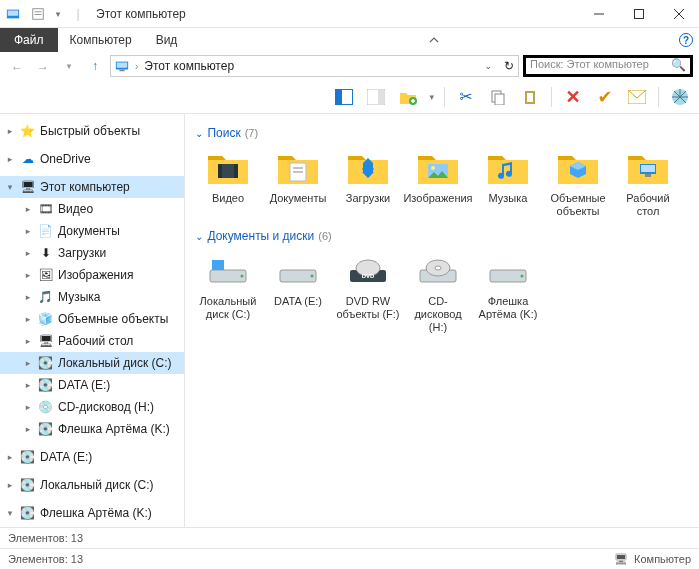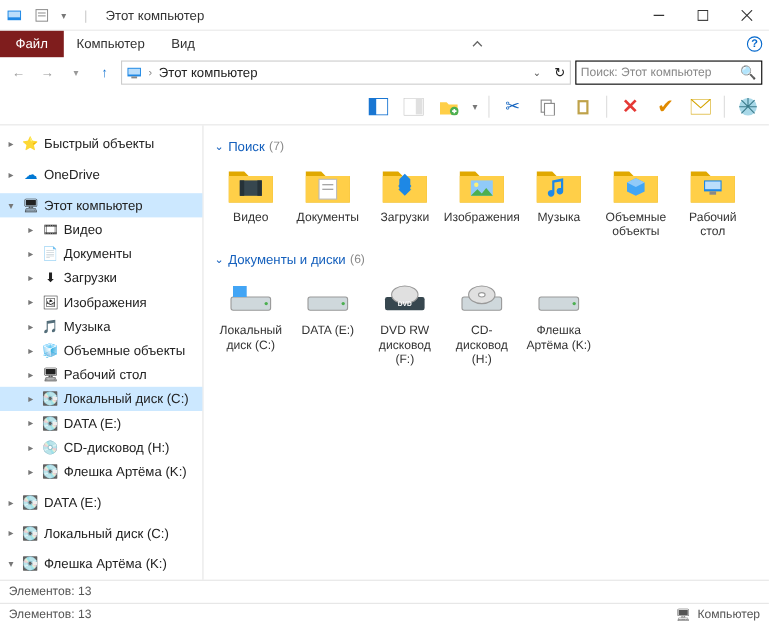--- a/index.html
+++ b/index.html
@@ -6,32 +6,32 @@
   body { margin:0; width:699px; height:569px; background:#fff; overflow:hidden; font-size:12px; color:#222;}
   .titlebar { height:28px; background:#fff; border-bottom:1px solid #e5e5e5; display:flex; align-items:center; }
   .tb-icon { width:26px; display:flex; justify-content:center; }
   .tb-icon svg { width:14px; height:14px; }
   .qat { display:flex; gap:4px; padding:0 4px; }
   .qat span { width:16px; height:16px; display:flex; align-items:center; justify-content:center; }
   .titlebar .title { margin-left:6px; font-size:12px; color:#333; }
   .winbtns { margin-left:auto; display:flex; }
   .winbtn { width:40px; height:28px; display:flex; justify-content:center; align-items:center; color:#333;}
   .menubar { height:24px; background:#fff; display:flex; align-items:stretch; }
-  .menu-file { background:#7f1d1d; color:#fff; padding:0 14px; display:flex; align-items:center; }
+  .menu-file { background:#404040; color:#fff; padding:0 14px; display:flex; align-items:center; }
   .menu-item { padding:0 12px; display:flex; align-items:center; color:#333; }
   .help-icon { margin-left:auto; width:28px; color:#0066cc; display:flex; align-items:center; justify-content:center; font-weight:bold; border:1px solid #0066cc; border-radius:50%; height:14px; width:14px; font-size:10px; margin-right:6px; margin-top:5px;}
   .ribbon-collapse { margin-left:auto; color:#666; padding:0 6px; display:flex; align-items:center;}
   .addrbar { height:28px; display:flex; align-items:center; padding:2px 6px; gap:4px; }
   .navbtn { width:22px; height:22px; color:#999; display:flex; align-items:center; justify-content:center;}
   .navbtn.enabled { color:#1976d2; }
   .address { flex:1; height:22px; border:1px solid #ccc; display:flex; align-items:center; padding:0 4px; gap:6px;}
   .address .pcicon svg { width:14px; height:14px; }
   .crumb { font-size:12px; color:#222;}
   .addr-refresh { margin-left:auto; color:#555; }
-  .searchbox { width:170px; height:22px; border:1px solid #000000; display:flex; align-items:center; padding:0 4px; color:#888;}
+  .searchbox { width:170px; height:22px; border:3px solid #000000; display:flex; padding:0 4px; color:#888;}
   .searchbox span.magnifier { margin-left:auto; }
   .search-ph { font-size:11px; color:#888; }
   .toolbar { height:34px; display:flex; align-items:center; justify-content:flex-end; padding:0 8px; gap:10px; border-bottom:1px solid #e5e5e5;}
   .toolbar .tbtn { width:22px; height:22px; display:flex; align-items:center; justify-content:center;}
   .divider-v { width:1px; height:20px; background:#ddd;}
   .body { display:flex; height:calc(100% - 28px - 24px - 28px - 34px - 21px - 21px); }
   .nav { width:185px; border-right:1px solid #e5e5e5; overflow-y:auto; padding-top:6px;}
   .nav-item { display:flex; align-items:center; height:22px; padding-left:4px; gap:4px; font-size:12px; color:#222;}
   .nav-item.sel { background:#cce8ff;}
   .nav-item.sub { padding-left:22px;}
@@ -396,21 +396,21 @@
           <span>DATA (E:)</span>
         </div>
       <div class="tile">
           <div class="ticon">
             <svg width="44" height="32">
               <rect x="4" y="14" width="36" height="12" rx="2" fill="#37474f"></rect>
               <ellipse cx="22" cy="12" rx="12" ry="8" fill="#e0e0e0" stroke="#999"></ellipse>
               <text x="22" y="22" text-anchor="middle" font-size="6" fill="#fff" font-weight="bold">DVD</text>
             </svg>
           </div>
-          <span>DVD RW дисковод (F:)</span>
+          <span>DVD RW объекты (F:)</span>
         </div>
       <div class="tile">
           <div class="ticon">
             <svg width="44" height="32">
               <rect x="4" y="14" width="36" height="12" rx="2" fill="#cfd8dc" stroke="#999"></rect>
               <ellipse cx="22" cy="12" rx="12" ry="8" fill="#e0e0e0" stroke="#999"></ellipse>
               <ellipse cx="22" cy="12" rx="3" ry="2" fill="#fff" stroke="#999"></ellipse>
             </svg>
           </div>
           <span>CD-дисковод (H:)</span>

